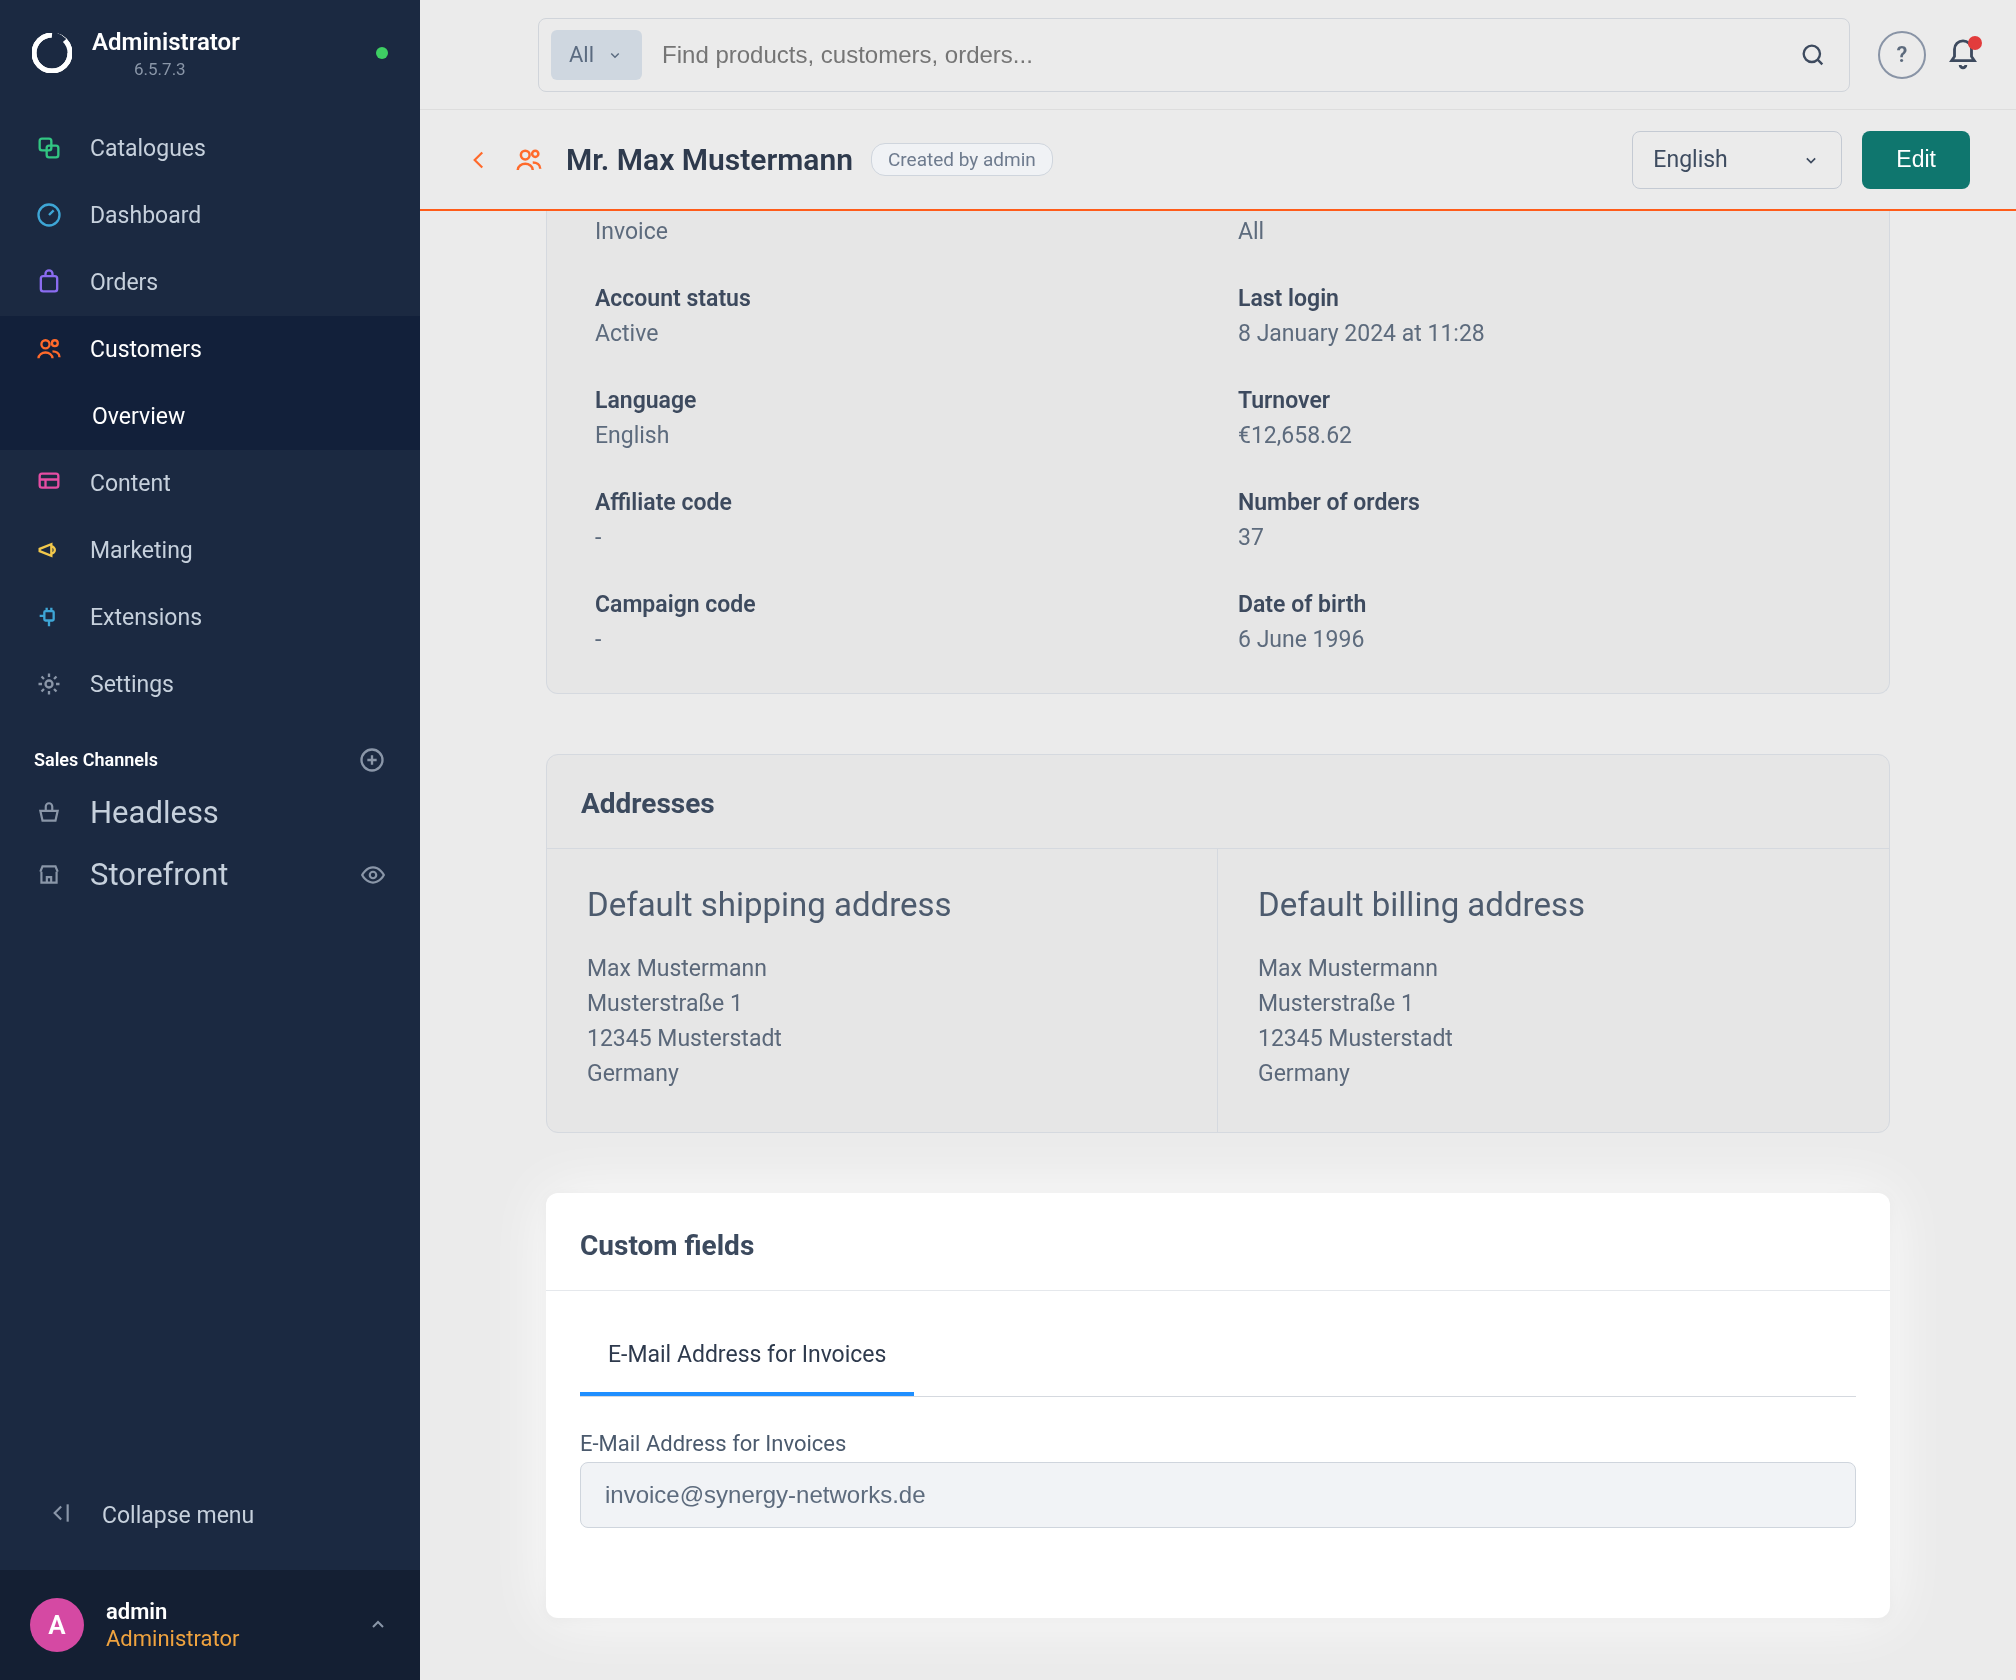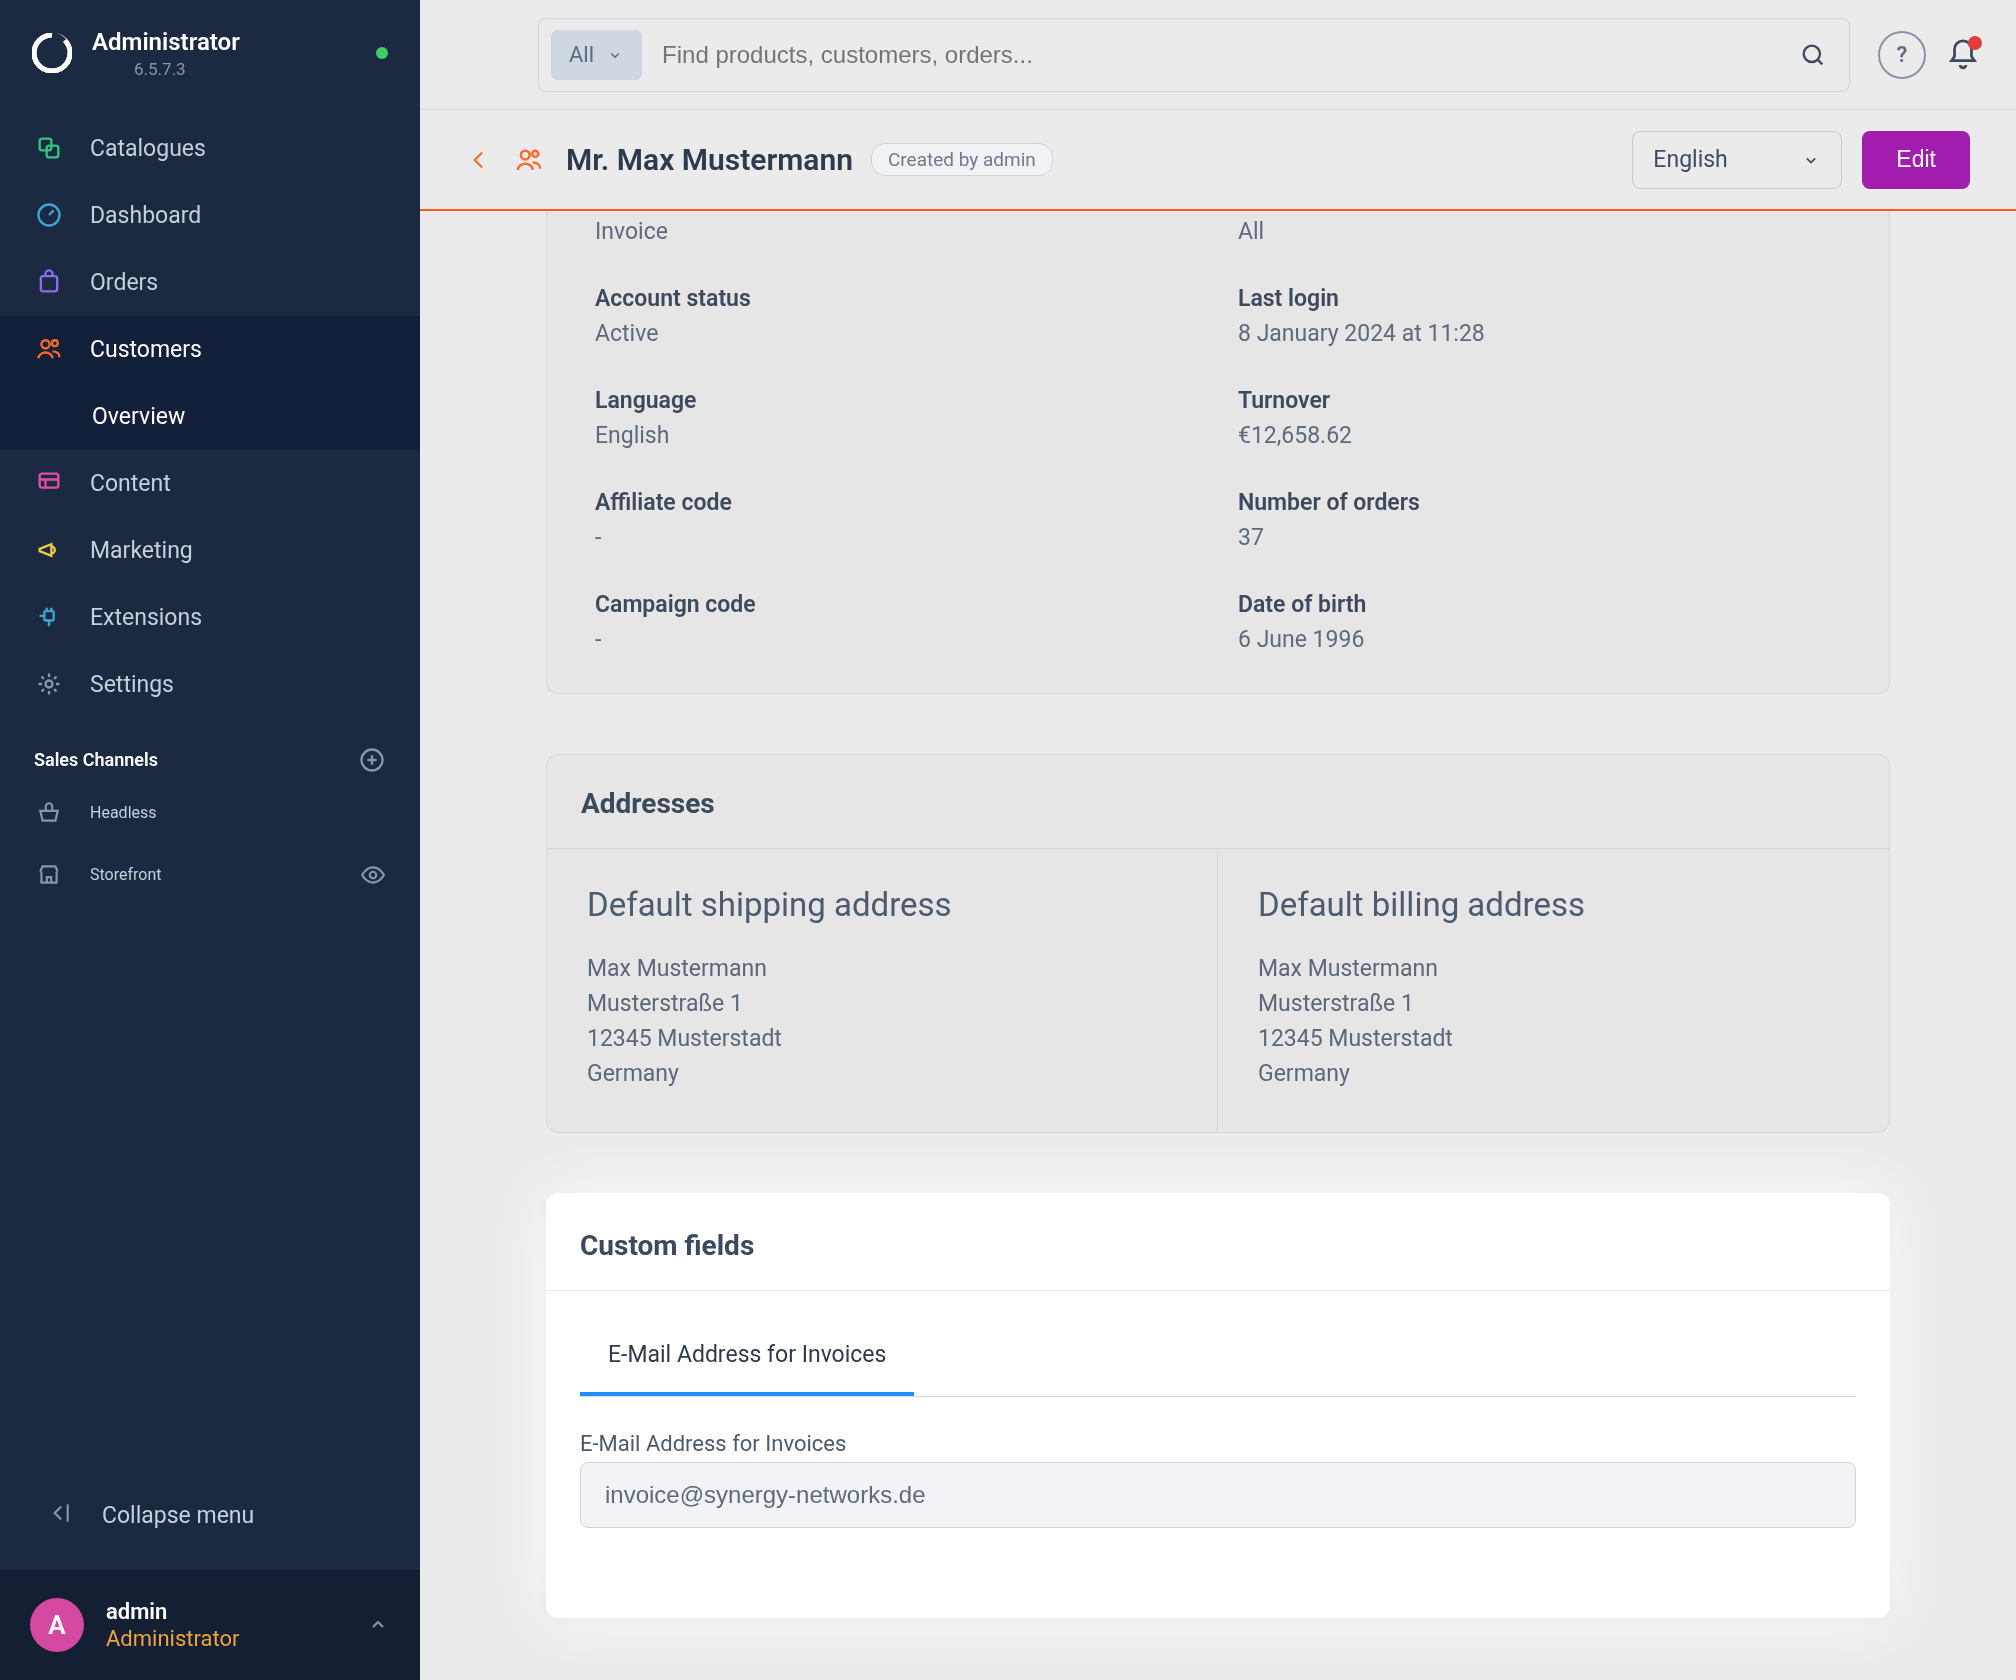--- a/index.html
+++ b/index.html
@@ -15,21 +15,21 @@
   .sb-status-dot { width: 12px; height: 12px; border-radius: 50%; background: #3ecf63; margin-left: auto; }
 
   .sb-nav { list-style: none; padding: 6px 0 0 0; }
   .sb-item { display: flex; align-items: center; height: 67px; padding: 0 34px; cursor: pointer; font-size: 23px; color: #c6d0dc; }
   .sb-item.active { background: #12203a; color: #fff; }
   .sb-item .ico { width: 30px; height: 30px; margin-right: 26px; display:flex; align-items:center; justify-content:center; }
   .sb-sub { display:flex; align-items:center; height:67px; padding-left:92px; font-size:23px; color:#fff; background:#12203a; cursor:pointer; }
 
   .sb-section { padding: 28px 34px 8px 34px; display:flex; align-items:center; justify-content:space-between; }
   .sb-section-title { font-size: 18px; font-weight: 600; color:#fff; }
-  .sb-channel { display:flex; align-items:center; height:62px; padding:0 34px; font-size:16px; color:#c6d0dc; cursor:pointer; }
+  .sb-channel { display:flex; align-items:center; height:62px; padding:0 34px; font-size:31px; color:#c6d0dc; cursor:pointer; }
   .sb-channel .ico { width:30px; height:30px; margin-right:26px; display:flex; align-items:center; justify-content:center; }
   .sb-channel .eye { margin-left:auto; }
 
   .sb-collapse { position:absolute; bottom: 134px; left:12px; right:0; display:flex; align-items:center; height:62px; padding:0 34px; font-size:23px; color:#c6d0dc; cursor:pointer; }
   .sb-collapse .ico { width:30px; height:30px; margin-right:26px; }
 
   .sb-user { position:absolute; bottom:0; left:0; right:0; height:110px; background:#141f33; display:flex; align-items:center; padding:0 30px; cursor:pointer; }
   .sb-avatar { width:54px; height:54px; border-radius:50%; background:#d549a3; color:#fff; font-size:26px; font-weight:600; display:flex; align-items:center; justify-content:center; margin-right:22px; }
   .sb-user-name { font-size:22px; color:#fff; font-weight:600; }
   .sb-user-role { font-size:22px; color:#f0a33f; margin-top:2px; }
@@ -50,21 +50,21 @@
   
   .page-header { height:100px; display:flex; align-items:center; padding:0 46px; border-bottom:1px solid #ddd; background:#ebebeb; position:relative; }
   .page-header::after { content:""; position:absolute; left:0; right:0; bottom:-2px; height:2px; background:#ff5c1a; }
   .ph-back { margin-right:22px; cursor:pointer; }
   .ph-icon { margin-right:22px; }
   .ph-title { font-size:30px; font-weight:600; color:#2e3a4d; margin-right:18px; }
   .ph-badge { font-size:19px; color:#6e7b8e; border:1px solid #cfd5dd; border-radius:14px; padding:4px 16px; background:#f0f2f5; }
   .ph-spacer { flex:1; }
   .ph-select { width:210px; height:58px; border:1px solid #c4cad3; border-radius:8px; background:#fff0; display:flex; align-items:center; padding:0 20px; font-size:23px; color:#3e4c60; cursor:pointer; margin-right:20px; background:#ebebeb; }
   .ph-select svg { margin-left:auto; }
-  .ph-edit { height:58px; padding:0 34px; border:none; border-radius:8px; background:#a21caf; color:#fff; font-size:23px; font-weight:500; cursor:pointer; }
+  .ph-edit { height:58px; padding:0 34px; border:none; border-radius:8px; background:#0f766e; color:#fff; font-size:23px; font-weight:500; cursor:pointer; }
 
   
   .content { flex:1; overflow:auto; padding:0 126px 60px 126px; }
   .card { background:#e6e6e6; border:1px solid #d5d9df; border-radius:12px; margin-top:0; }
   .card.flat-top { border-top:none; border-top-left-radius:0; border-top-right-radius:0; }
   .info-grid { display:grid; grid-template-columns:1fr 1fr; padding:0 48px 40px 48px; row-gap:36px; column-gap:40px;gap:40px; }
   .info-cell { }
   .info-label { font-size:23px; font-weight:600; color:#3d4a5e; }
   .info-value { font-size:23px; color:#5d6b7d; margin-top:8px; }
 

